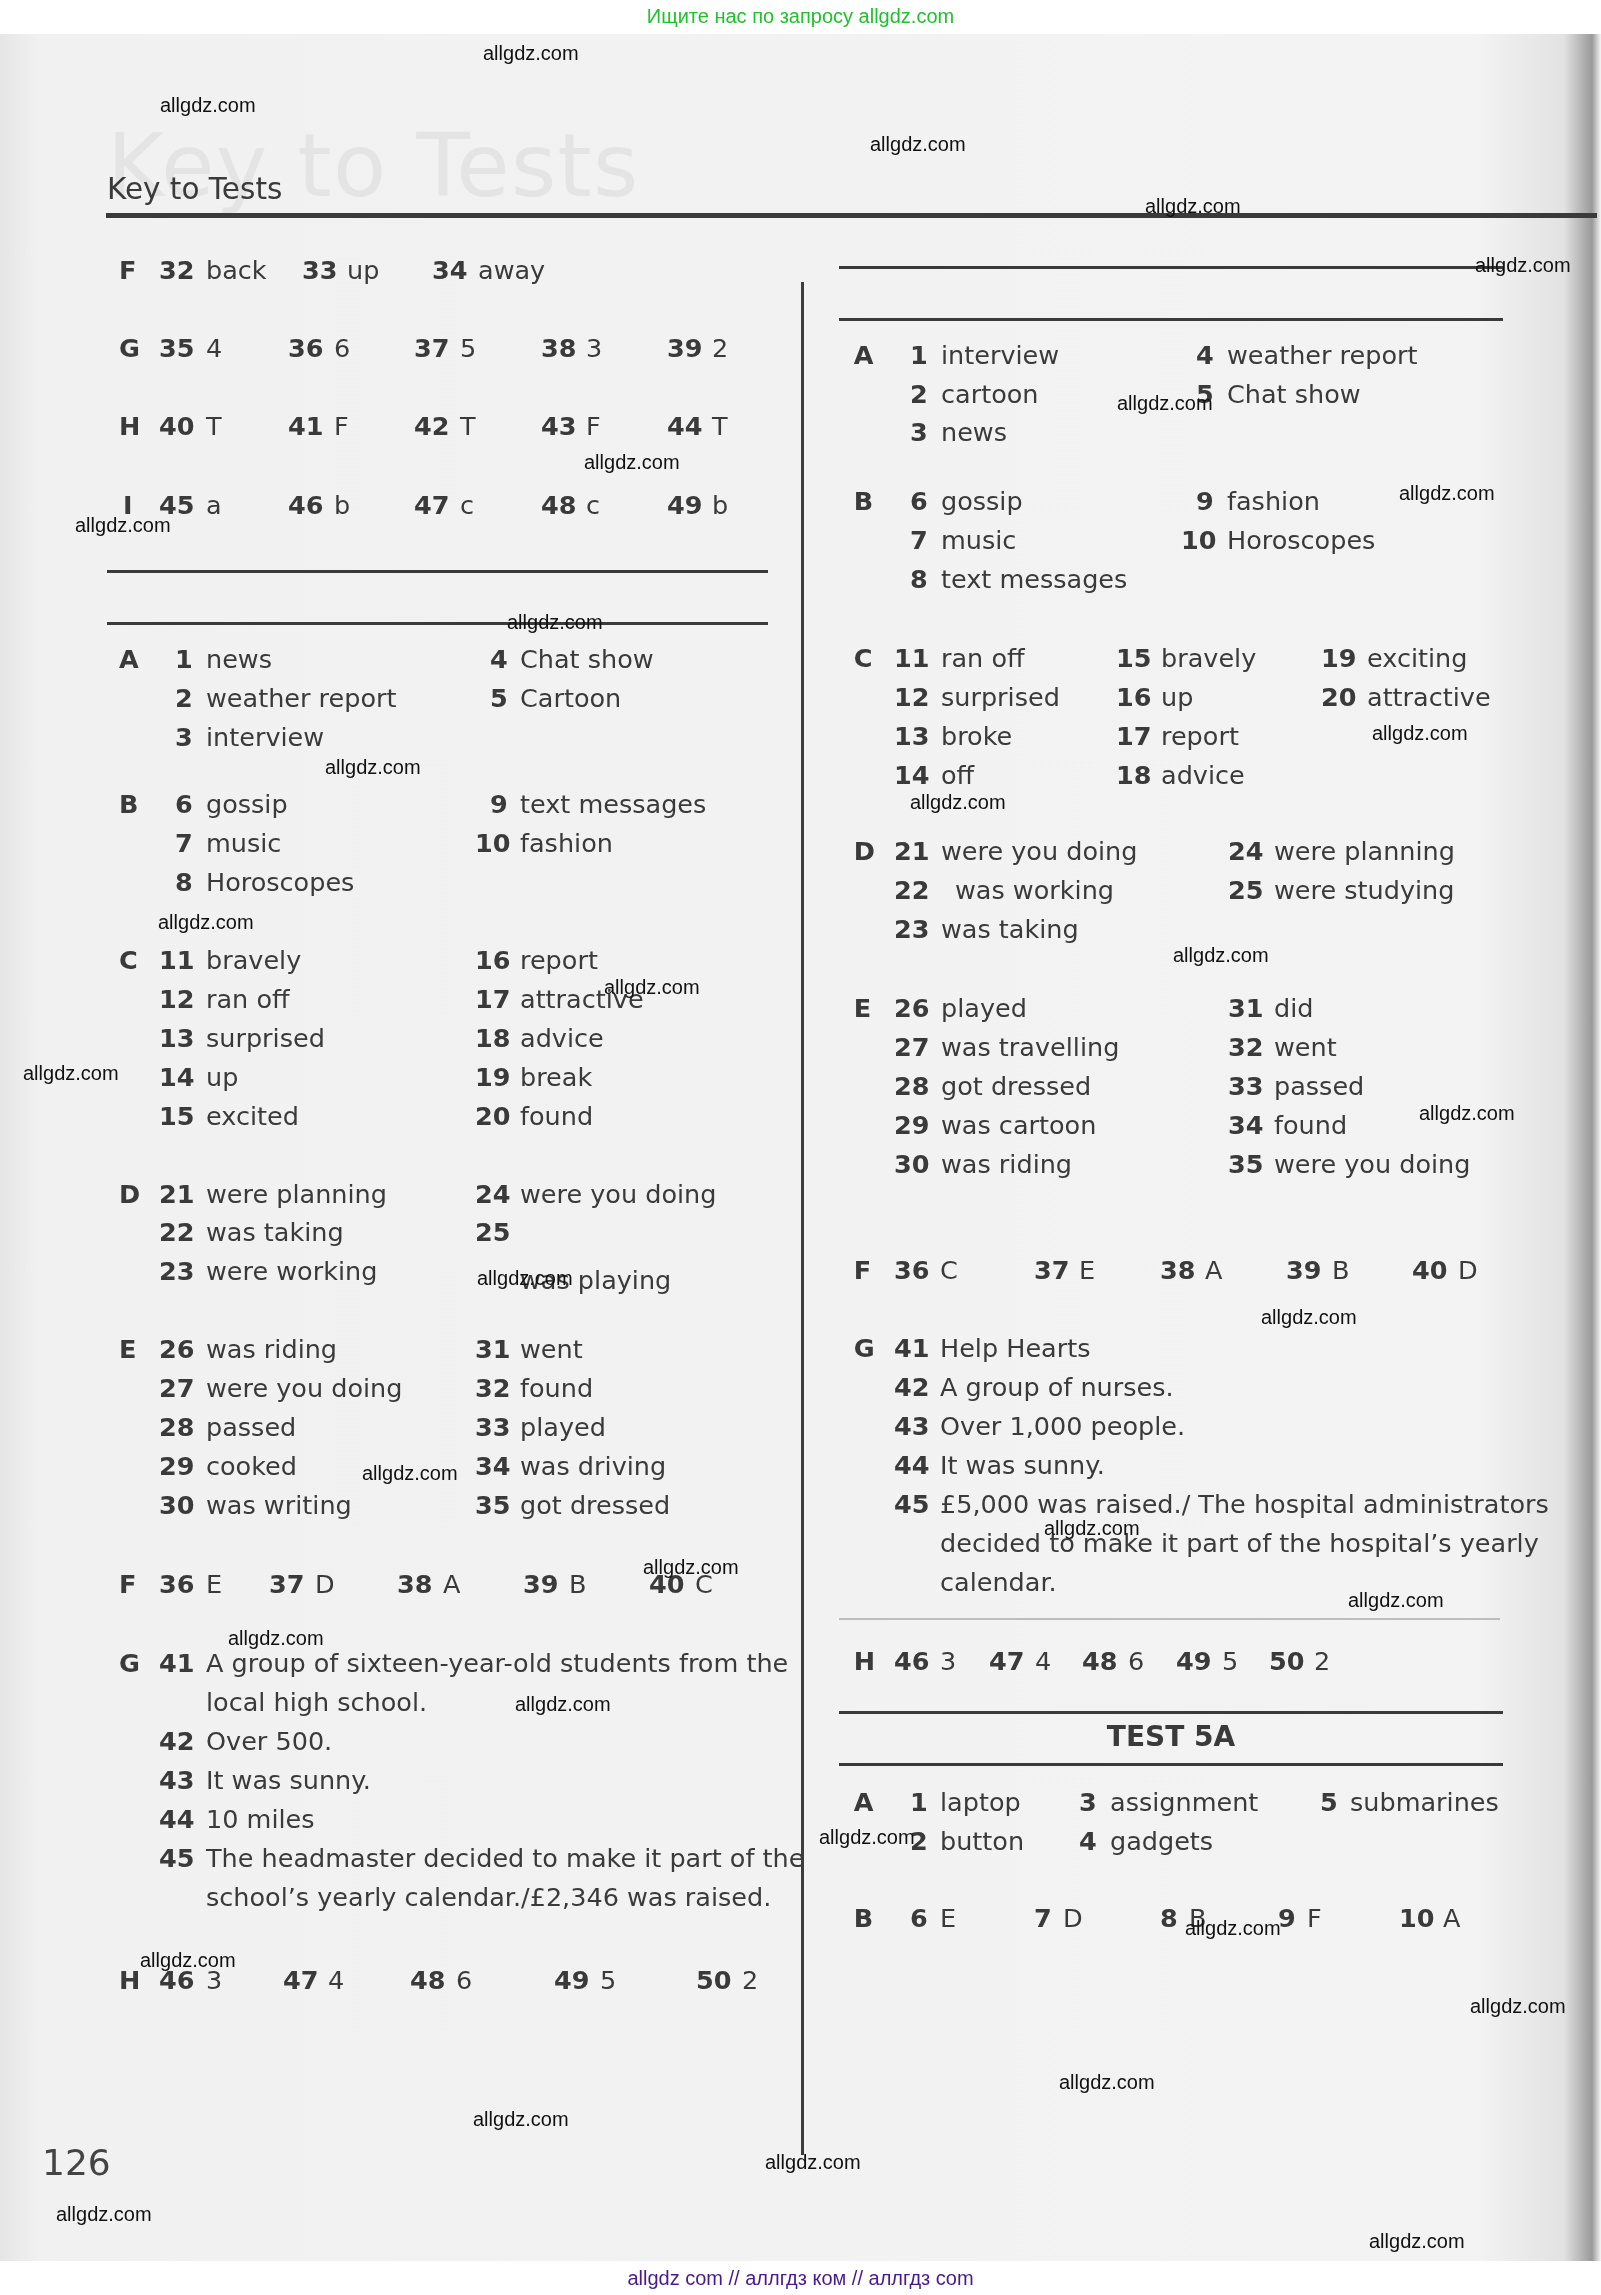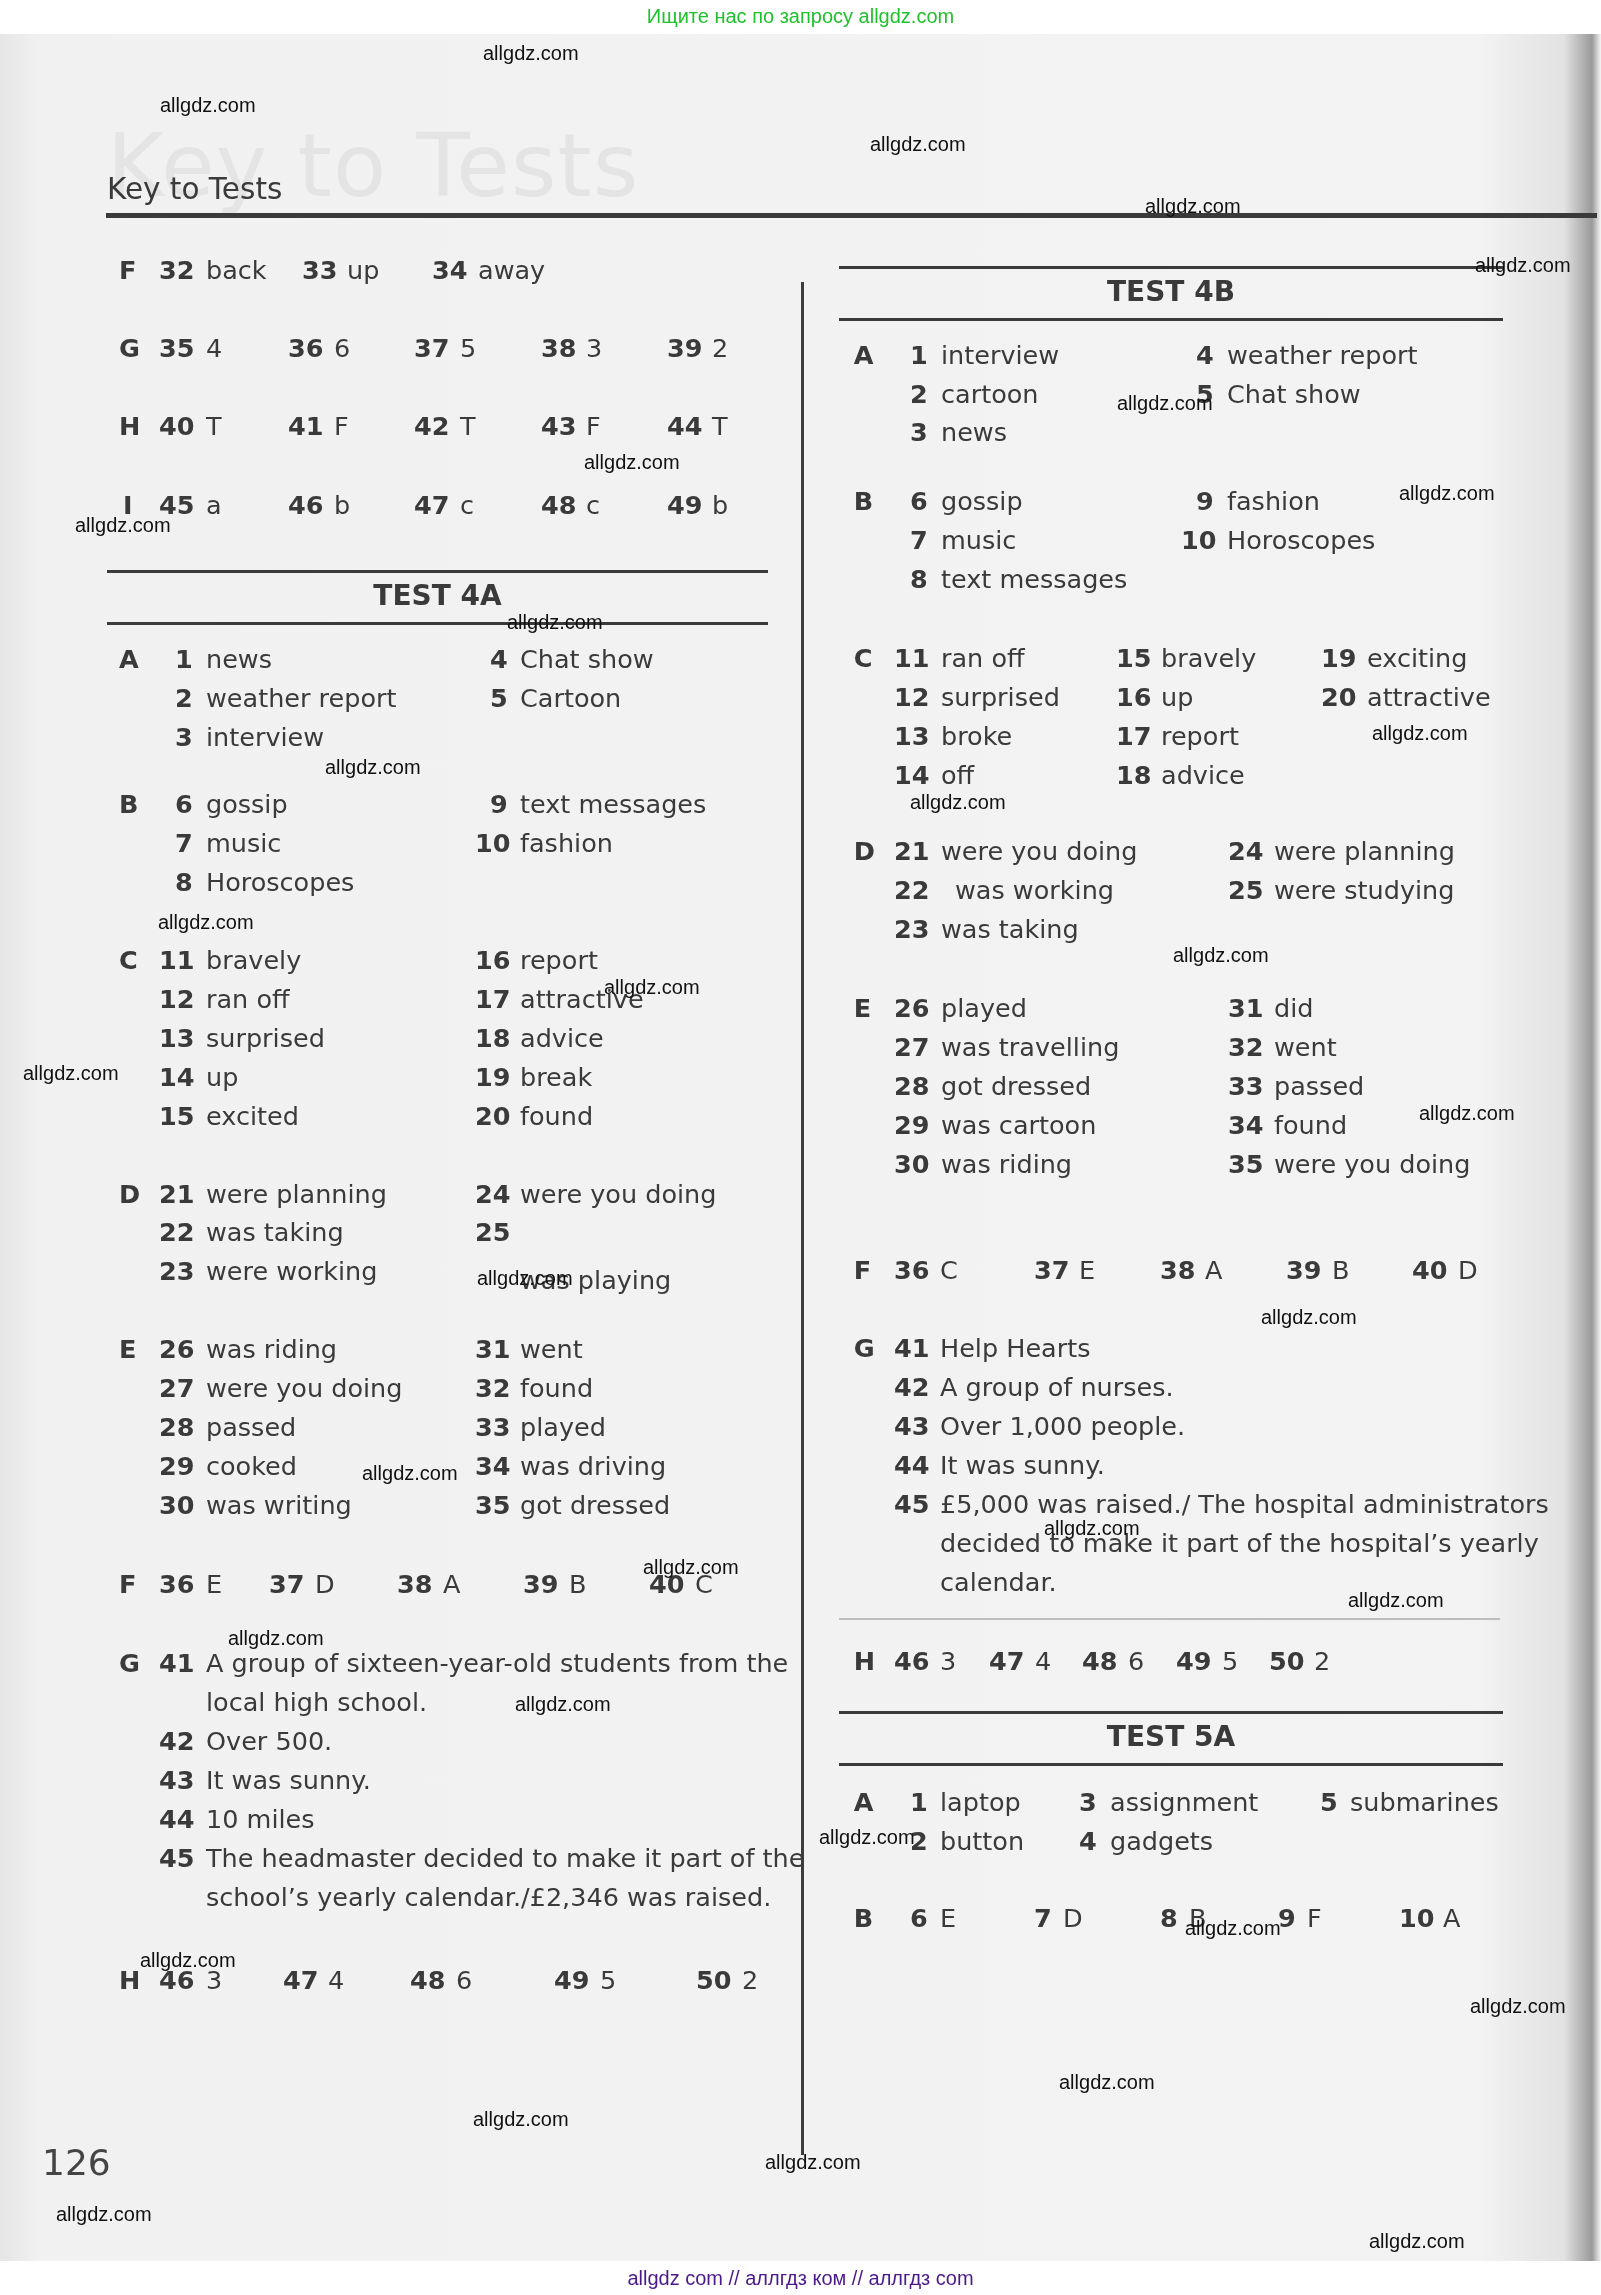--- a/index.html
+++ b/index.html
@@ -102,21 +102,20 @@
       <span class="abs num" style="left:307px;top:235px">47</span>
       <span class="abs" style="left:353px;top:235px">c</span>
       <span class="abs num" style="left:434px;top:235px">48</span>
       <span class="abs" style="left:479px;top:235px">c</span>
       <span class="abs num" style="left:560px;top:235px">49</span>
       <span class="abs" style="left:605px;top:235px">b</span>
     </div>
 
     <div class="test-heading" style="top:315px">
       <div class="rule top"></div>
-      <div class="title">TEST 4A</div>
       <div class="rule bottom"></div>
     </div>
 
     <div>
       <span class="abs letter" style="left:12px;top:389px">A</span>
       <span class="abs num" style="left:68px;top:389px">1</span>
       <span class="abs" style="left:99px;top:389px">news</span>
       <span class="abs num" style="left:68px;top:428px">2</span>
       <span class="abs" style="left:99px;top:428px">weather report</span>
       <span class="abs num" style="left:68px;top:467px">3</span>
@@ -244,21 +243,20 @@
       <span class="abs num" style="left:447px;top:1710px">49</span>
       <span class="abs" style="left:493px;top:1710px">5</span>
       <span class="abs num" style="left:589px;top:1710px">50</span>
       <span class="abs" style="left:635px;top:1710px">2</span>
     </div>
   </div>
 
   <div class="col right">
     <div class="test-heading" style="top:10.7px">
       <div class="rule top"></div>
-      <div class="title">TEST 4B</div>
       <div class="rule bottom"></div>
     </div>
 
     <div>
       <span class="abs letter" style="left:14.8px;top:85px">A</span>
       <span class="abs num" style="left:71px;top:85px">1</span>
       <span class="abs" style="left:102px;top:85px">interview</span>
       <span class="abs num" style="left:71px;top:124px">2</span>
       <span class="abs" style="left:102px;top:124px">cartoon</span>
       <span class="abs num" style="left:71px;top:162px">3</span>

